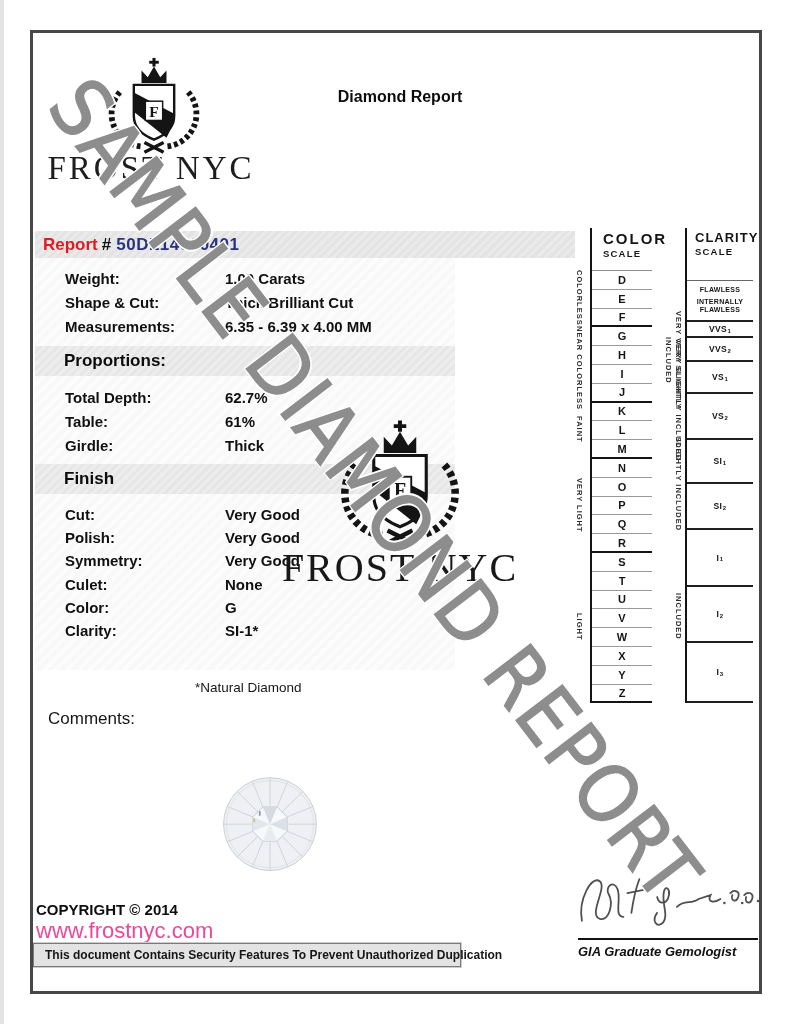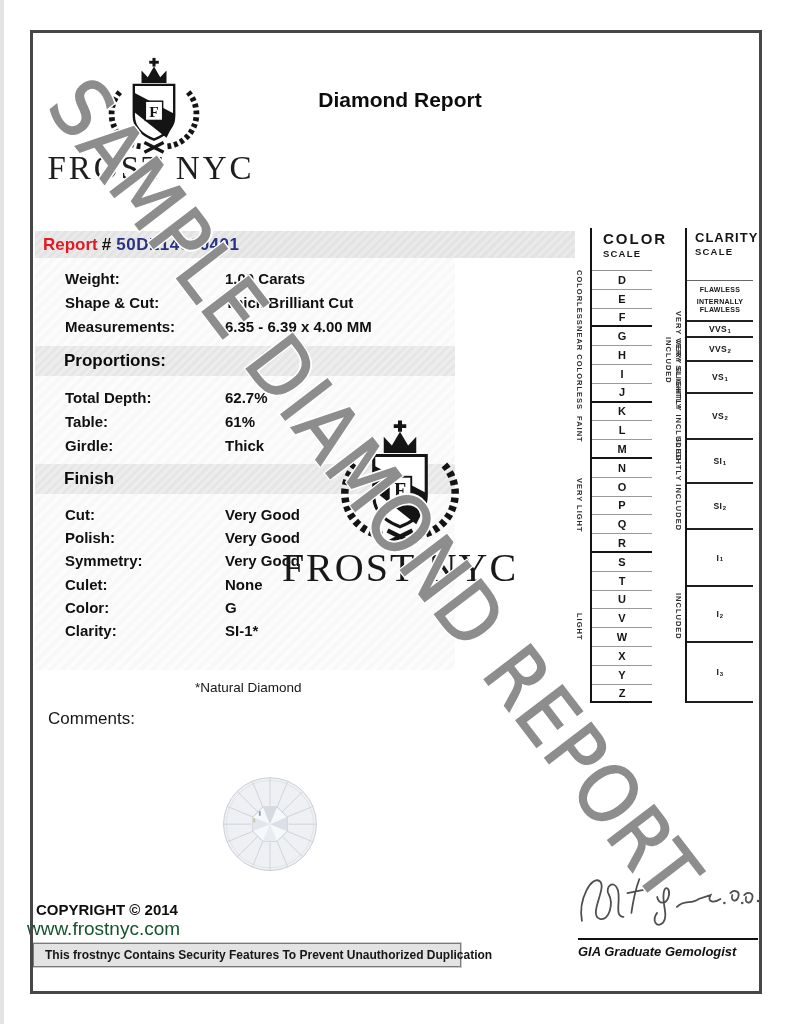--- a/index.html
+++ b/index.html
@@ -7,21 +7,21 @@
         font-family:"Liberation Sans",sans-serif;color:#111;}
   .scan-edge{position:absolute;left:0;top:0;width:4px;height:100%;background:#e3e3e3;}
   .border-frame{position:absolute;left:30px;top:30px;right:30px;bottom:30px;
         border:3px solid #474747;pointer-events:none;z-index:8;}
 
   
   .logo-top{position:absolute;left:100px;top:56px;}
   .brand-top{position:absolute;left:46px;top:150px;width:210px;text-align:center;
         font-family:"Liberation Serif",serif;font-size:33px;letter-spacing:3px;color:#1d1d1d;white-space:nowrap;}
   .doc-title{position:absolute;left:200px;top:88px;width:400px;text-align:center;
-        font-size:21px;font-weight:bold;color:#0c0c0c;}
+        font-size:16px;font-weight:bold;color:#0c0c0c;}
 
   
   .report-bar{position:absolute;left:35px;top:231px;width:540px;height:27px;
         background:repeating-linear-gradient(135deg,#eaeaea 0 3px,#e3e3e3 3px 6px);
         display:flex;align-items:center;padding-left:8px;box-sizing:border-box;
         font-size:17px;font-weight:bold;}
   .r-label{color:#e01b24;}
   .r-hash{color:#111;margin:0 5px 0 4px;}
   .r-num{color:#273380;letter-spacing:0.5px;}
 
@@ -78,21 +78,21 @@
   .cl-line{font-size:7px;line-height:8.5px;max-width:58px;}
 
   .basis{position:absolute;left:584px;top:722px;width:174px;font-size:12px;line-height:1.42;
         text-align:center;color:#141414;}
   .signature{position:absolute;left:574px;top:858px;}
   .sig-line{position:absolute;left:578px;top:938px;width:180px;height:2px;background:#111;}
   .gia{position:absolute;left:578px;top:944px;font-size:13px;font-weight:bold;font-style:italic;color:#101010;}
 
   
   .copyright{position:absolute;left:36px;top:901px;font-size:15px;font-weight:bold;color:#0e0e0e;}
-  .website{position:absolute;left:27px;top:918px;font-size:19px;color:#14532d;}
+  .website{position:absolute;left:36px;top:918px;font-size:22px;color:#ec4899;}
   .security-bar{position:absolute;left:33px;top:943px;width:428px;height:24px;background:#e3e3e3;
         border:1px solid #7a7a7a;box-shadow:0 0 0 1px #cdcdcd;display:flex;align-items:center;
         box-sizing:border-box;padding-left:6px;}
   .security-text{font-size:12px;font-weight:bold;color:#161616;margin-left:5px;white-space:nowrap;}
 
   
   .watermark{position:absolute;left:104px;top:62px;z-index:9;transform-origin:0 0;
         transform:rotate(52.5deg) scaleX(0.9);
         font-family:"DejaVu Sans",sans-serif;font-size:80px;letter-spacing:2px;
         color:#8d8d8d;-webkit-text-stroke:1.5px #8d8d8d;white-space:nowrap;
@@ -277,21 +277,21 @@
   <div class="sig-line"></div>
   <div class="gia">GIA Graduate Gemologist</div>
 
   <div class="copyright">COPYRIGHT © 2014</div>
   <div class="website">www.frostnyc.com</div>
   <div class="security-bar">
     <svg width="11" height="16" viewBox="0 0 11 16">
       <ellipse cx="5.5" cy="8" rx="4.3" ry="6.8" fill="#2d2d36"></ellipse>
       <path d="M3,4 C6,2.5 8.5,5 8,8.5 M3,7 C5,6 7,7.5 6.5,10.5" fill="none" stroke="#8b8b98" stroke-width="0.9"></path>
     </svg>
-    <span class="security-text">This frostnyc Contains Security Features To Prevent Unauthorized Duplication</span>
+    <span class="security-text">This document Contains Security Features To Prevent Unauthorized Duplication</span>
   </div>
 
   <div class="watermark" style="color: rgb(141, 141, 141);">SAMPLE DIAMOND REPORT</div>
 <div class="vlabel color-group-label" style="top: 270px; height: 56.4px;">COLORLESS</div>
     <div class="vlabel color-group-label" style="top: 326.4px; height: 75.2px;">NEAR COLORLESS</div>
     <div class="vlabel color-group-label" style="top: 401.6px; height: 56.4px;">FAINT</div>
     <div class="vlabel color-group-label" style="top: 458px; height: 94px;">VERY LIGHT</div>
     <div class="vlabel color-group-label" style="top: 552px; height: 150.4px;">LIGHT</div>
     <div class="clarity-cell first" style="top: 280px; height: 42px;">
       <div class="cl-line">FLAWLESS</div>

